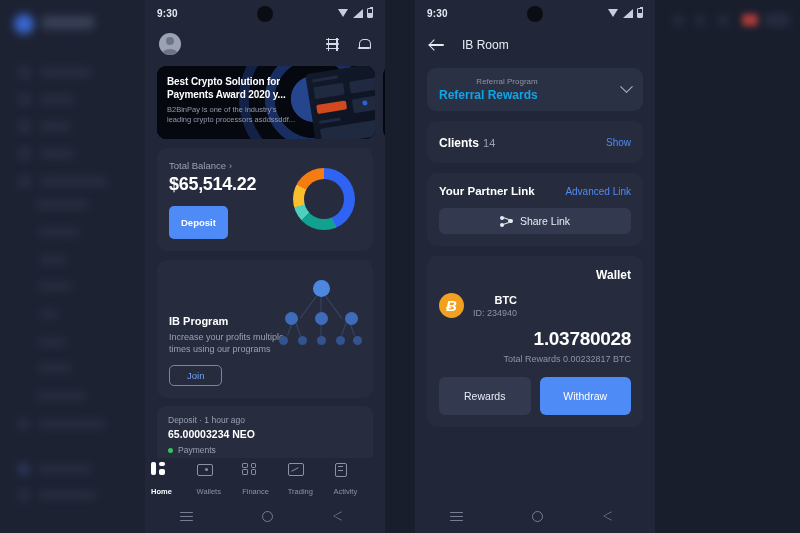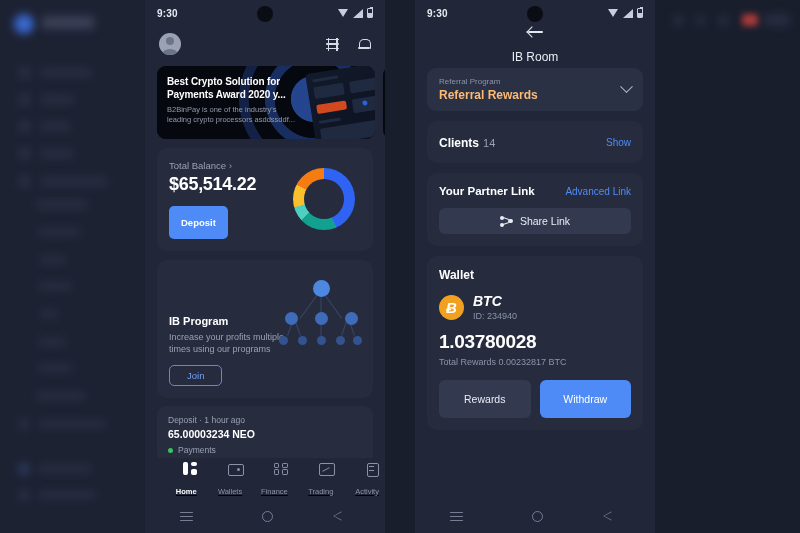--- a/index.html
+++ b/index.html
@@ -191,21 +191,21 @@
   .tx-meta { color: #9aa1b3; font-size: 8.5px; }
   .tx-amount { color: #fff; font-size: 10.5px; font-weight: bold; margin-top: 3px; }
   .tx-status { display: flex; align-items: center; gap: 5px; margin-top: 5px; color: #9aa1b3; font-size: 8.5px; }
   .dot-green { width: 5px; height: 5px; border-radius: 50%; background: #35c45c; }
 
   
   .tabbar {
     position: absolute; left: 0; right: 0; bottom: 33px; height: 42px;
     background: #212738; display: flex; align-items: center; padding: 0 6px;
   }
-  .tab { flex: 1; display: flex; flex-direction: column; align-items: flex-end; gap: 12px; text-decoration: underline; }
+  .tab { flex: 1; display: flex; flex-direction: column; align-items: flex-start; gap: 12px; }
   .tab-label { font-size: 7.5px; color: #8b92a5; }
   .tab.active .tab-label { color: #fff; font-weight: bold; }
   .tab-ico { width: 14px; height: 13px; position: relative; }
   .tab.active .tab-ico i, .tab.active .tab-ico::before, .tab.active .tab-ico::after { border-color:#fff; background-color:#fff; }
 
   .ti-home i { position: absolute; border: 1.3px solid #8b92a5; border-radius: 1.5px; background: none; }
   .ti-home i:nth-child(1){ left:0; top:0; width:5px; height:13px; }
   .ti-home i:nth-child(2){ right:0; top:0; width:6px; height:4px; }
   .ti-home i:nth-child(3){ right:0; bottom:0; width:6px; height:6px; }
 
@@ -252,38 +252,38 @@
   .nav-home { width: 11px; height: 11px; border: 1.5px solid #777e93; border-radius: 50%; }
   .nav-back { width: 0; height: 0; border-top:5.5px solid transparent; border-bottom:5.5px solid transparent; border-right:9px solid transparent;
               position: relative; }
   .nav-back::after {
     content:""; position:absolute; left:-9px; top:-5.5px; width:0; height:0;
     border-top:5.5px solid transparent; border-bottom:5.5px solid transparent; border-right:9px solid #777e93;
     clip-path: polygon(0 50%, 100% 0, 100% 12%, 18% 50%, 100% 88%, 100% 100%);
   }
 
   
-  .rhead { height: 38px; display: flex; align-items: center; padding: 0 14px; gap: 18px; flex-direction: column; }
+  .rhead { height: 38px; display: flex; align-items: center; padding: 0 14px; gap: 18px; }
   .ic-back { width: 15px; height: 12px; position: relative; }
   .ic-back::before {
     content:""; position:absolute; left:0; top:5.2px; width:15px; height:1.6px; background:#e6e9f2; border-radius:1px;
   }
   .ic-back::after {
     content:""; position:absolute; left:0.5px; top:2.3px; width:7px; height:7px;
     border-left:1.6px solid #e6e9f2; border-bottom:1.6px solid #e6e9f2; transform: rotate(45deg);
   }
   .rhead-title { color: #e9ecf4; font-size: 12px; }
 
-  .rscreen { padding: 0 12px; }
+  .rscreen { padding: 0 12px; text-align: right; }
   .select-card {
     background: #2b3145; border-radius: 9px; padding: 9px 12px; margin-top: 4px;
     display: flex; align-items: center;
   }
   .sel-label { color: #8d94a7; font-size: 8px; }
-  .sel-value { color: #fdba74; font-size: 12px; font-weight: bold; margin-top: 2px; }
+  .sel-value { color: #0ea5e9; font-size: 12px; font-weight: bold; margin-top: 2px; }
   .chev-down {
     margin-left: auto; width: 9px; height: 9px;
     border-right: 1.6px solid #aeb4c4; border-bottom: 1.6px solid #aeb4c4;
     transform: rotate(45deg) translate(-2px,-2px);
   }
 
   .rcard { background: #262c3e; border-radius: 10px; margin-top: 10px; padding: 12px; }
   .row-between { display: flex; align-items: center; justify-content: space-between; }
   .clients-title { color: #fff; font-size: 12px; font-weight: bold; }
   .clients-count { color: #9aa1b3; font-size: 11px; font-weight: normal; margin-left: 4px; }
@@ -303,21 +303,21 @@
   .ic-share i.l1 { left: 3.5px; top: 2.6px; transform: rotate(18deg); }
   .ic-share i.l2 { left: 3.5px; bottom: 2.6px; transform: rotate(-18deg); }
 
   .wallet-title { color: #fff; font-size: 12px; font-weight: bold; }
   .coin-row { display: flex; align-items: center; gap: 9px; margin-top: 11px; }
   .coin-ico {
     width: 25px; height: 25px; border-radius: 50%; background: #f2a020;
     color: #fff; font-size: 15px; font-weight: bold; font-style: italic;
     display: flex; align-items: center; justify-content: center; line-height: 1;
   }
-  .coin-name { color: #fff; font-size: 14px; font-weight: bold; font-style: italic; }
+  .coin-name { color: #fff; font-size: 11px; font-weight: bold; }
   .coin-id { color: #8d94a7; font-size: 9px; margin-top: 2px; }
   .wallet-amount { color: #fff; font-size: 19px; font-weight: bold; margin-top: 10px; letter-spacing: -.3px; }
   .wallet-rewards { color: #8d94a7; font-size: 9px; margin-top: 4px; }
   .wbtns { display: flex; gap: 9px; margin-top: 13px; }
   .wbtn {
     flex: 1; height: 38px; border-radius: 6px; display: flex; align-items: center; justify-content: center;
     font-size: 10.5px;
   }
   .wbtn.secondary { background: #333a50; color: #e9ecf4; }
   .wbtn.primary { background: #4f8bf7; color: #fff; }

